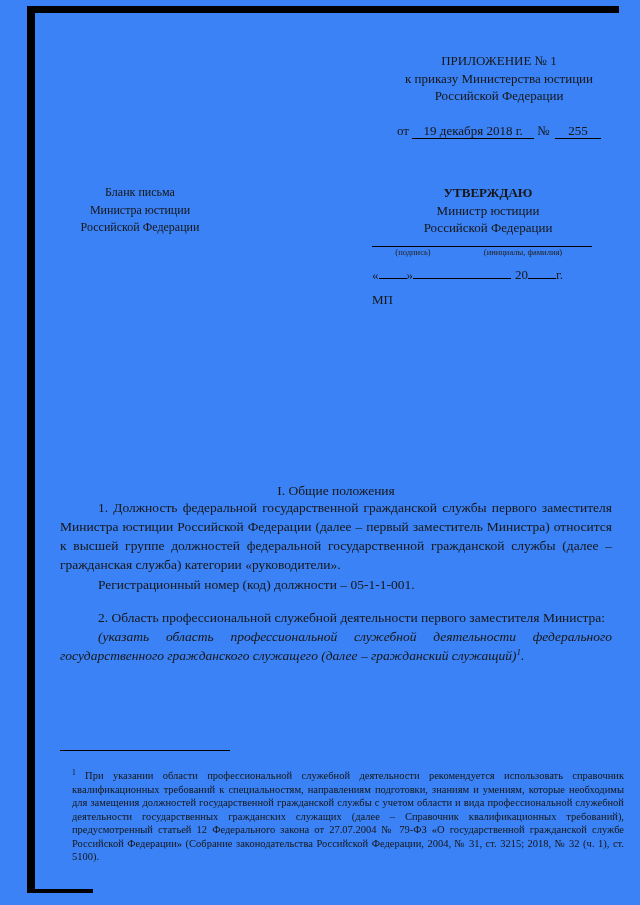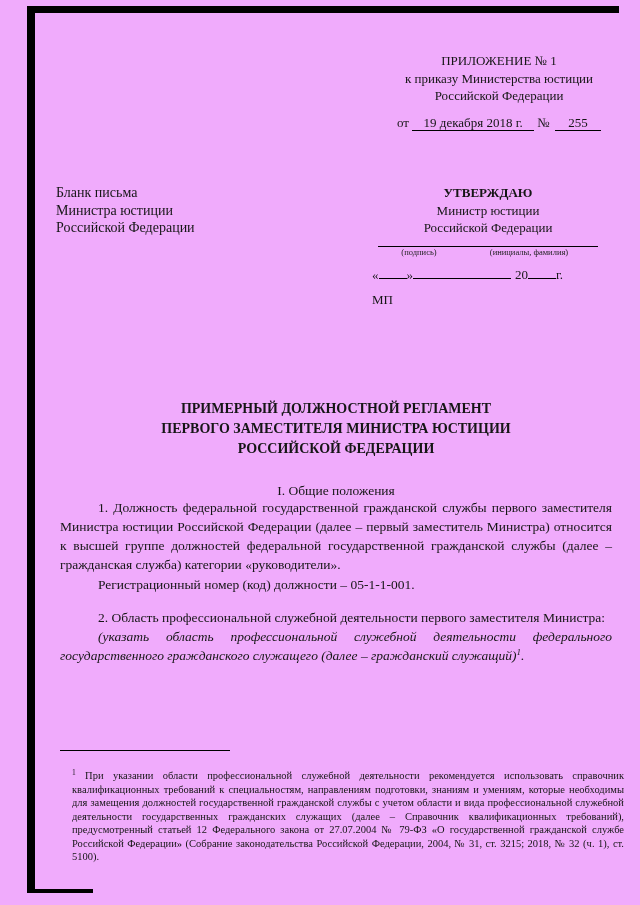--- a/index.html
+++ b/index.html
@@ -1,46 +1,46 @@
 <!DOCTYPE html>
 <html><head>
 <meta charset="utf-8">
 <style>
   html, body { margin: 0; padding: 0; }
   body { width: 640px; height: 905px; background: #ffffff; }
   .page {
-    position: relative; width: 640px; height: 905px; background: #f0abfc;
+    position: relative; width: 640px; height: 905px; background: #3b82f6;
     font-family: "Liberation Serif", "DejaVu Serif", serif;
     color: #161616; overflow: hidden;
   }
   
   .scan-top  { position: absolute; left: 27px; top: 6px;  width: 592px; height: 7px; background: #000; }
   .scan-left { position: absolute; left: 27px; top: 6px;  width: 8px;  height: 886px; background: #000; }
   .scan-foot { position: absolute; left: 27px; top: 889px; width: 66px; height: 4px; background: #000; }
 
   .u { display: inline-block; border-bottom: 1px solid #000; text-align: center; line-height: 15px; }
 
   .appendix {
     position: absolute; left: 383px; top: 52px; width: 232px;
     text-align: center; font-size: 13px; line-height: 17.5px; white-space: nowrap;
   }
-  .appendix-date { margin-top: 9px; }
+  .appendix-date { margin-top: 17px; }
   .u-date { width: 122px; }
   .u-num  { width: 46px; margin-left: 2px; }
 
   .letterhead {
     position: absolute; left: 56px; top: 184px; width: 168px;
-    text-align: left; font-size: 14px; line-height: 17.5px;
+    text-align: center; font-size: 12px; line-height: 17.5px;
   }
   .approval {
     position: absolute; left: 372px; top: 184px; width: 232px;
     text-align: center; font-size: 13px; line-height: 17.5px;
   }
   .b { font-weight: bold; }
-  .sig-row { display: flex; justify-content: center; margin-top: 9px; }
+  .sig-row { display: flex; justify-content: flex-start; margin-top: 9px; }
   .sig-col-1 { width: 82px; }
   .sig-col-2 { width: 138px; }
   .sig-line { border-top: 1px solid #000; height: 0; }
   .sig-label { font-size: 8.5px; line-height: 11px; color: #222; }
   .date-row { margin-top: 8px; text-align: left; white-space: nowrap; }
   .u-day   { width: 28px; }
   .u-month { width: 98px; }
   .u-year  { width: 28px; }
   .yr { margin-left: 4px; }
   .mp { text-align: left; margin-top: 8px; }
@@ -107,25 +107,20 @@
       </div>
       <div class="sig-col-2">
         <div class="sig-line"></div>
         <div class="sig-label">(инициалы, фамилия)</div>
       </div>
     </div>
     <div class="date-row"><span>«</span><span class="u u-day"></span><span>»</span><span class="u u-month"></span><span class="yr">20</span><span class="u u-year"></span><span>г.</span></div>
     <div class="mp">МП</div>
   </div>
 
-  <div class="doc-title">
-    <div>ПРИМЕРНЫЙ ДОЛЖНОСТНОЙ РЕГЛАМЕНТ</div>
-    <div>ПЕРВОГО ЗАМЕСТИТЕЛЯ МИНИСТРА ЮСТИЦИИ</div>
-    <div>РОССИЙСКОЙ ФЕДЕРАЦИИ</div>
-  </div>
 
   <div class="section-heading">I. Общие положения</div>
 
   <div class="body">
     <p class="para">1. Должность федеральной государственной гражданской службы первого заместителя Министра юстиции Российской Федерации (далее – первый заместитель Министра) относится к высшей группе должностей федеральной государственной гражданской службы (далее – гражданская служба) категории «руководители».</p>
     <p class="para reg">Регистрационный номер (код) должности – 05-1-1-001.</p>
     <p class="para p2">2. Область профессиональной служебной деятельности первого заместителя Министра:</p>
     <p class="para note"><span>(указать область профессиональной служебной деятельности федерального государственного гражданского служащего (далее – гражданский служащий)</span><sup>1</sup><span>.</span></p>
   </div>
 

